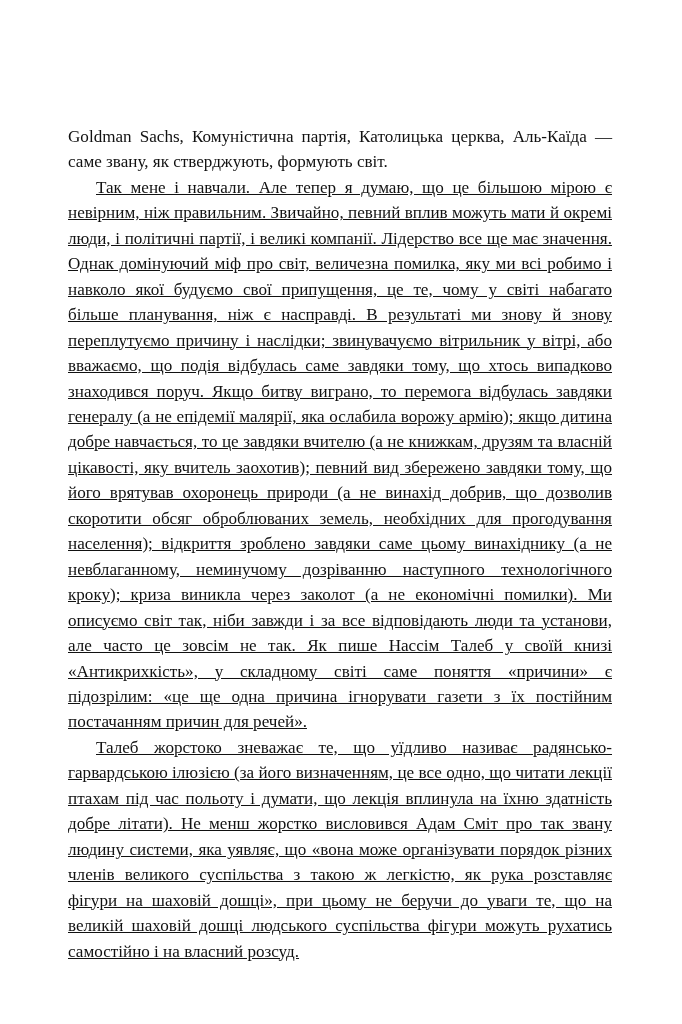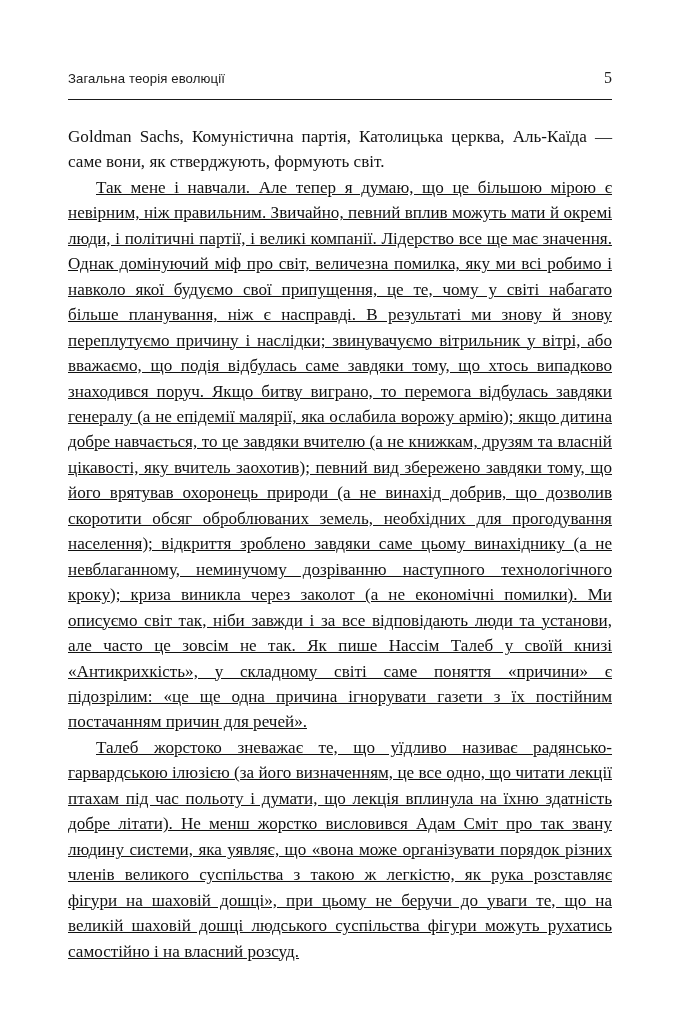--- a/index.html
+++ b/index.html
@@ -82,24 +82,20 @@
   }
   .para.no-stretch::after {
     content: none;
   }
 </style>
 </head>
 <body>
 
 <div class="page">
 
-  <div class="running-head">
-    <div class="running-head-title">Загальна теорія еволюції</div>
-    <div class="running-head-folio">5</div>
-  </div>
 
   <div class="textblock">
-    <p class="para no-stretch">Goldman Sachs, Комуністична партія, Католицька церква, Аль-Ка­їда — саме вони, як стверджують, формують світ.</p>
+    <p class="para no-stretch">Goldman Sachs, Комуністична партія, Католицька церква, Аль-Ка­їда — саме звану, як стверджують, формують світ.</p>
     <p class="para indent no-stretch">Так мене і навчали. Але тепер я думаю, що це більшою мірою є невірним, ніж правильним. Звичайно, певний вплив можуть мати й окремі люди, і політичні партії, і великі компанії. Лідерство все ще має значення. Однак домінуючий міф про світ, величезна по­милка, яку ми всі робимо і навколо якої будуємо свої припущення, це те, чому у світі набагато більше планування, ніж є насправді. В результаті ми знову й знову переплутуємо причину і наслідки; звинувачуємо вітрильник у вітрі, або вважаємо, що подія відбулась саме завдяки тому, що хтось випадково знаходився поруч. Якщо битву виграно, то перемога відбулась завдяки генералу (а не епі­демії малярії, яка ослабила ворожу армію); якщо дитина добре на­вчається, то це завдяки вчителю (а не книжкам, друзям та власній цікавості, яку вчитель заохотив); певний вид збережено завдяки тому, що його врятував охоронець природи (а не винахід добрив, що дозволив скоротити обсяг оброблюваних земель, необхідних для прогодування населення); відкриття зроблено завдяки саме цьому винахіднику (а не невблаганному, неминучому дозріванню наступного технологічного кроку); криза виникла через заколот (а не економічні помилки). Ми описуємо світ так, ніби завжди і за все відповідають люди та установи, але часто це зовсім не так. Як пише Нассім Талеб у своїй книзі «Антикрихкість», у складному світі саме поняття «причини» є підозрілим: «це ще одна причина ігнорувати газети з їх постійним постачанням причин для речей».</p>
     <p class="para indent no-stretch">Талеб жорстоко зневажає те, що уїдливо називає радян­сько-гарвардською ілюзією (за його визначенням, це все одно, що читати лекції птахам під час польоту і думати, що лекція вплину­ла на їхню здатність добре літати). Не менш жорстко висловився Адам Сміт про так звану людину системи, яка уявляє, що «вона може організувати порядок різних членів великого суспільства з такою ж легкістю, як рука розставляє фігури на шаховій дошці», при цьому не беручи до уваги те, що на великій шаховій дошці людського суспільства фігури можуть рухатись самостійно і на власний розсуд.</p>
   </div>
 
 </div>
 
 </body></html>

